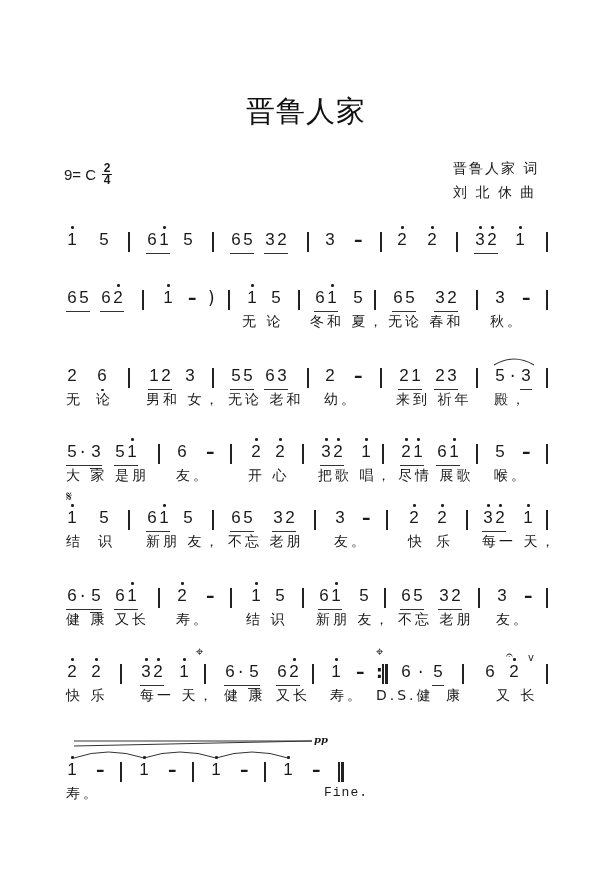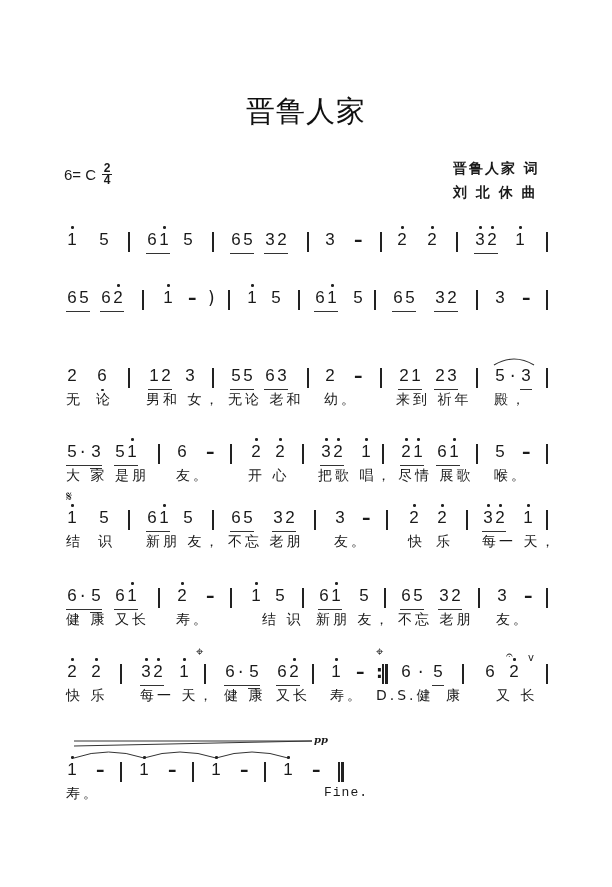--- a/index.html
+++ b/index.html
@@ -5,42 +5,42 @@
   html, body { margin:0; padding:0; background:#fff; }
   body { width:612px; height:887px; position:relative; overflow:hidden;
          font-family:"DejaVu Sans","Liberation Sans",sans-serif; color:#1a1a1a; }
   .title { position:absolute; top:92px; left:0; width:612px; text-align:center;
            font-size:29px; letter-spacing:1px; color:#111; }
   .key { position:absolute; top:163px; left:64px; font-size:15px; display:flex; align-items:center; gap:6px;
          font-family:"Liberation Sans",sans-serif; }
   .frac { display:inline-flex; flex-direction:column; align-items:center; font-size:12px; line-height:11px; font-weight:bold; }
   .frac .bar { width:10px; border-top:1.5px solid #222; margin:0; }
   .credits { position:absolute; top:156px; left:453px; font-size:14px; line-height:24px; }
-  .credits div { letter-spacing:2px;font-weight:bold; }
+  .credits div { letter-spacing:2px; }
 
   .line { position:absolute; left:62px; width:500px; height:70px; }
   .notes { position:absolute; top:0; left:0; height:30px; width:100%; }
   .lyrics { position:absolute; top:33px; left:0; height:20px; width:100%; }
   .n { position:absolute; top:8px; font-size:17px; font-family:"Liberation Sans",sans-serif; width:12px; text-align:center; }
   .n.hi::before { content:""; position:absolute; top:-4px; left:5px; width:2.5px; height:2.5px; background:#222; border-radius:50%; }
   .n.lo::after { content:""; position:absolute; bottom:-5px; left:5px; width:2.5px; height:2.5px; background:#222; border-radius:50%; }
   .dash { position:absolute; top:8px; font-size:17px; font-weight:bold; }
   .dot { position:absolute; top:8px; font-size:17px; }
   .bl { position:absolute; top:10px; width:1.5px; height:20px; background:#222; }
   .ul { position:absolute; top:31px; height:1.2px; background:#333; }
   .ul2 { position:absolute; top:34px; height:1.2px; background:#333; }
   .ly { position:absolute; top:0; font-size:14px; letter-spacing:3px; white-space:nowrap; }
 </style>
 </head>
 <body>
 
 <div class="title">晋鲁人家</div>
 
 <div class="key">
-  <span>6= C</span>
+  <span>9= C</span>
   <span class="frac">
     <span>2</span>
     <span class="bar"></span>
     <span>4</span>
   </span>
 </div>
 
 <div class="credits">
   <div>晋鲁人家 词</div>
   <div>刘 北 休 曲</div>
@@ -101,20 +101,26 @@
     <span class="n" style="left:330px">6</span>
       <span class="n" style="left:342px">5</span>
     <span class="ul" style="left:330px;width:24px"></span>
     <span class="n" style="left:372px">3</span>
       <span class="n" style="left:384px">2</span>
     <span class="ul" style="left:372px;width:24px"></span>
     <span class="bl" style="left:414px"></span>
     <span class="n" style="left:432px">3</span>
     <span class="dash" style="left:460px">–</span>
     <span class="bl" style="left:484px"></span>
+  </div>
+  <div class="lyrics">
+    <span class="ly" style="left:180px">无 论</span>
+    <span class="ly" style="left:248px">冬和 夏，</span>
+    <span class="ly" style="left:326px">无论 春和</span>
+    <span class="ly" style="left:428px">秋。</span>
   </div>
 </div>
 
 <div class="line" style="top:358px">
   <div class="notes">
     <span class="n" style="left:4px">2</span>
     <span class="n lo" style="left:34px">6</span>
     <span class="bl" style="left:66px"></span>
     <span class="n" style="left:86px">1</span>
       <span class="n" style="left:98px">2</span>
@@ -272,21 +278,21 @@
       <span class="n" style="left:388px">2</span>
     <span class="ul" style="left:376px;width:24px"></span>
     <span class="bl" style="left:416px"></span>
     <span class="n" style="left:434px">3</span>
     <span class="dash" style="left:462px">–</span>
     <span class="bl" style="left:484px"></span>
   </div>
   <div class="lyrics">
     <span class="ly" style="left:4px">健 康 又长</span>
     <span class="ly" style="left:114px">寿。</span>
-    <span class="ly" style="left:200px">结 识</span>
+    <span class="ly" style="left:184px">结 识</span>
     <span class="ly" style="left:254px">新朋 友，</span>
     <span class="ly" style="left:336px">不忘 老朋</span>
     <span class="ly" style="left:434px">友。</span>
   </div>
 </div>
 
 <div class="line" style="top:654px">
   <div class="notes">
     <span class="n hi" style="left:4px">2</span>
     <span class="n hi" style="left:28px">2</span>

